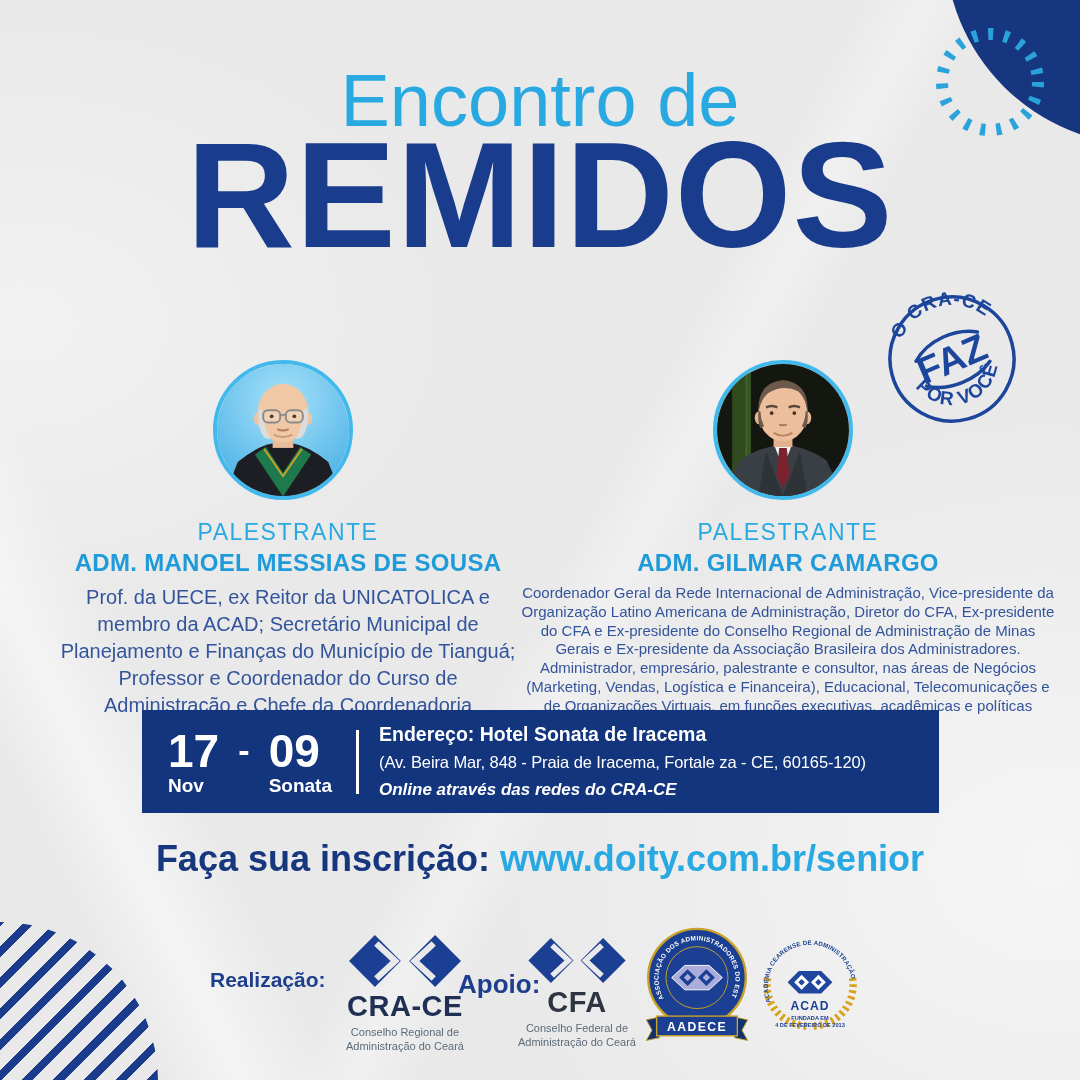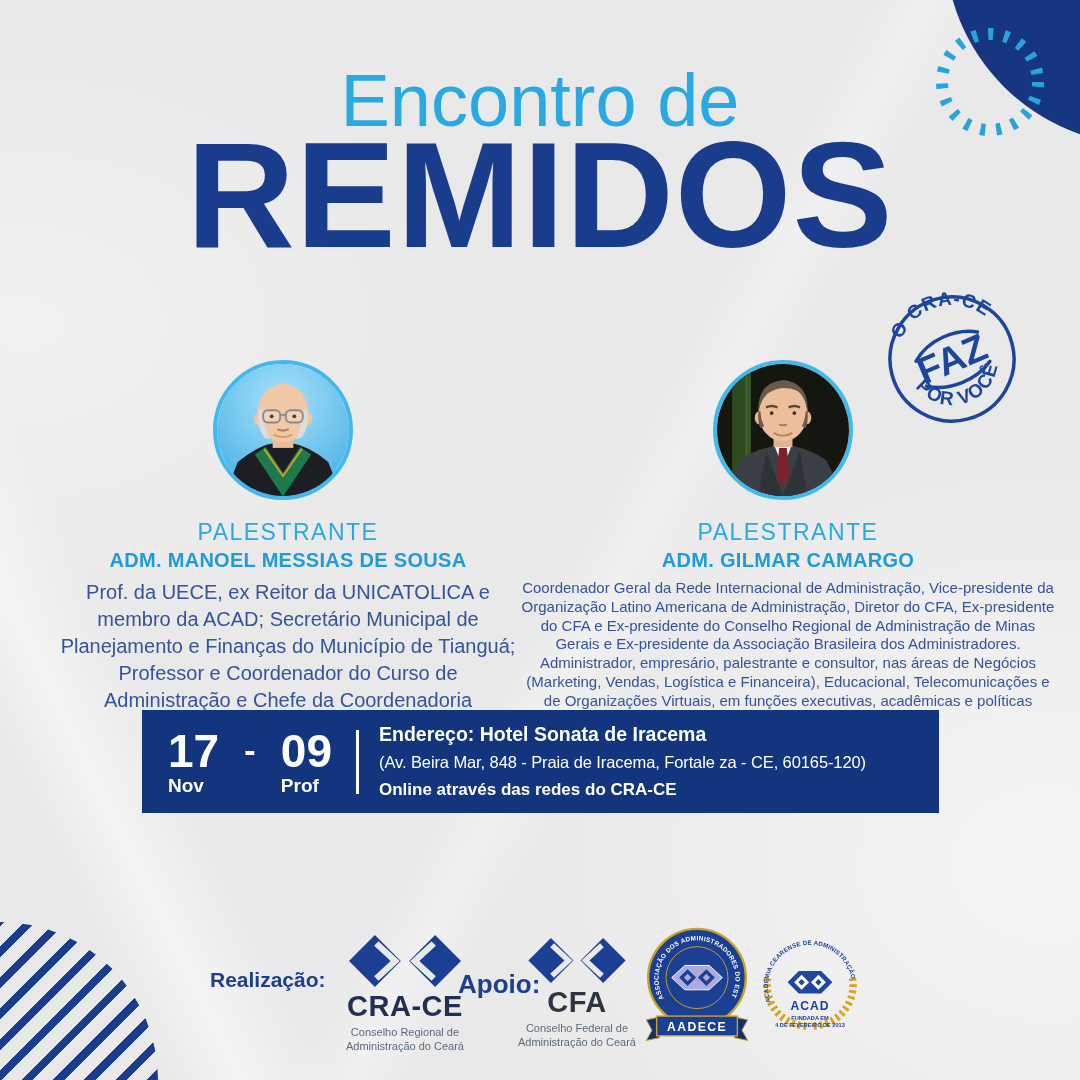--- a/index.html
+++ b/index.html
@@ -35,37 +35,37 @@
 
   
   .avatar{position:absolute;width:140px;height:140px;border-radius:50%;overflow:hidden;
     border:4px solid #41b9ec;}
   .avatar-left{left:213px;top:360px;}
   .avatar-right{left:713px;top:360px;}
   .speaker-col{position:absolute;text-align:center;color:#33549b;}
   .col-left{left:53px;top:502px;width:470px;}
   .col-right{left:518px;top:502px;width:540px;}
   .role{font-size:23px;font-weight:500;color:#29a9e1;letter-spacing:1.5px;margin-top:17px;}
-  .name{font-size:20px;font-weight:800;color:#1e9bd8;margin-top:3px;letter-spacing:.3px;}
+  .name{font-size:24px;font-weight:800;color:#1e9bd8;margin-top:3px;letter-spacing:.3px;}
   .bio-left{margin-top:7px;font-size:20px;line-height:1.35;}
   .bio-right{margin-top:7px;font-size:15px;line-height:1.25;}
 
   
   .banner{position:absolute;left:142px;top:710px;width:797px;height:103px;background:#12357e;
     display:flex;align-items:center;color:#fff;}
   .date-time{display:flex;align-items:center;padding-left:26px;width:190px;justify-content:space-between;}
   .dt-col{display:flex;flex-direction:column;align-items:flex-start;line-height:1;}
   .dt-num{font-size:46px;font-weight:800;}
   .dt-label{font-size:19px;font-weight:700;margin-top:2px;}
   .dt-dash{font-size:34px;font-weight:800;margin:0 6px 22px 6px;}
   .banner-divider{width:3px;height:64px;background:#fff;margin-left:24px;margin-right:20px;}
   .event-lines{display:flex;flex-direction:column;justify-content:center;}
   .ev-line1{font-size:19.5px;font-weight:800;}
   .ev-line2{font-size:16.5px;font-weight:400;margin-top:7px;letter-spacing:-.1px;}
-  .ev-line3{font-size:17px;font-weight:800;margin-top:8px;}
+  .ev-line3{font-size:17px;font-weight:800;margin-top:8px;font-style:italic;}
 
   
   .register{position:absolute;top:838px;left:0;width:100%;text-align:center;
     font-size:36px;font-weight:800;color:#16367e;}
   .register .url{color:#29a9e1;cursor:pointer;}
 
   
   .f-label{position:absolute;font-weight:800;color:#1c3e8c;}
   .label-realizacao{left:210px;top:968px;font-size:21px;}
   .label-apoio{left:458px;top:969px;font-size:26px;}
@@ -176,31 +176,36 @@
 
   <div class="banner">
     <div class="date-time">
       <div class="dt-col">
         <span class="dt-num">17</span>
         <span class="dt-label">Nov</span>
       </div>
       <div class="dt-dash">-</div>
       <div class="dt-col">
         <span class="dt-num">09</span>
-        <span class="dt-label">Prof</span>
+        <span class="dt-label">Sonata</span>
       </div>
     </div>
     <div class="banner-divider"></div>
     <div class="event-lines">
       <div class="ev-line1">Endereço: Hotel Sonata de Iracema</div>
       <div class="ev-line2">(Av. Beira Mar, 848 - Praia de Iracema, Fortale za - CE, 60165-120)</div>
       <div class="ev-line3">Online através das redes do CRA-CE</div>
     </div>
   </div>
 
+  <div class="register">
+    <span>Faça sua inscrição:</span>
+    <span> </span>
+    <span class="url">www.doity.com.br/senior</span>
+  </div>
 
   <div class="f-label label-realizacao">Realização:</div>
 
   <div class="org-block block-crace">
     <svg width="112" height="52" viewBox="0 0 160 74">
       <polygon points="37,0 74,37 37,74 0,37" fill="#1b3f92"></polygon>
       <polyline points="39,12 66,37 39,62" fill="none" stroke="#e9e9ea" stroke-width="9"></polyline>
       <polygon points="123,0 160,37 123,74 86,37" fill="#1b3f92"></polygon>
       <polyline points="121,12 94,37 121,62" fill="none" stroke="#e9e9ea" stroke-width="9"></polyline>
     </svg>

